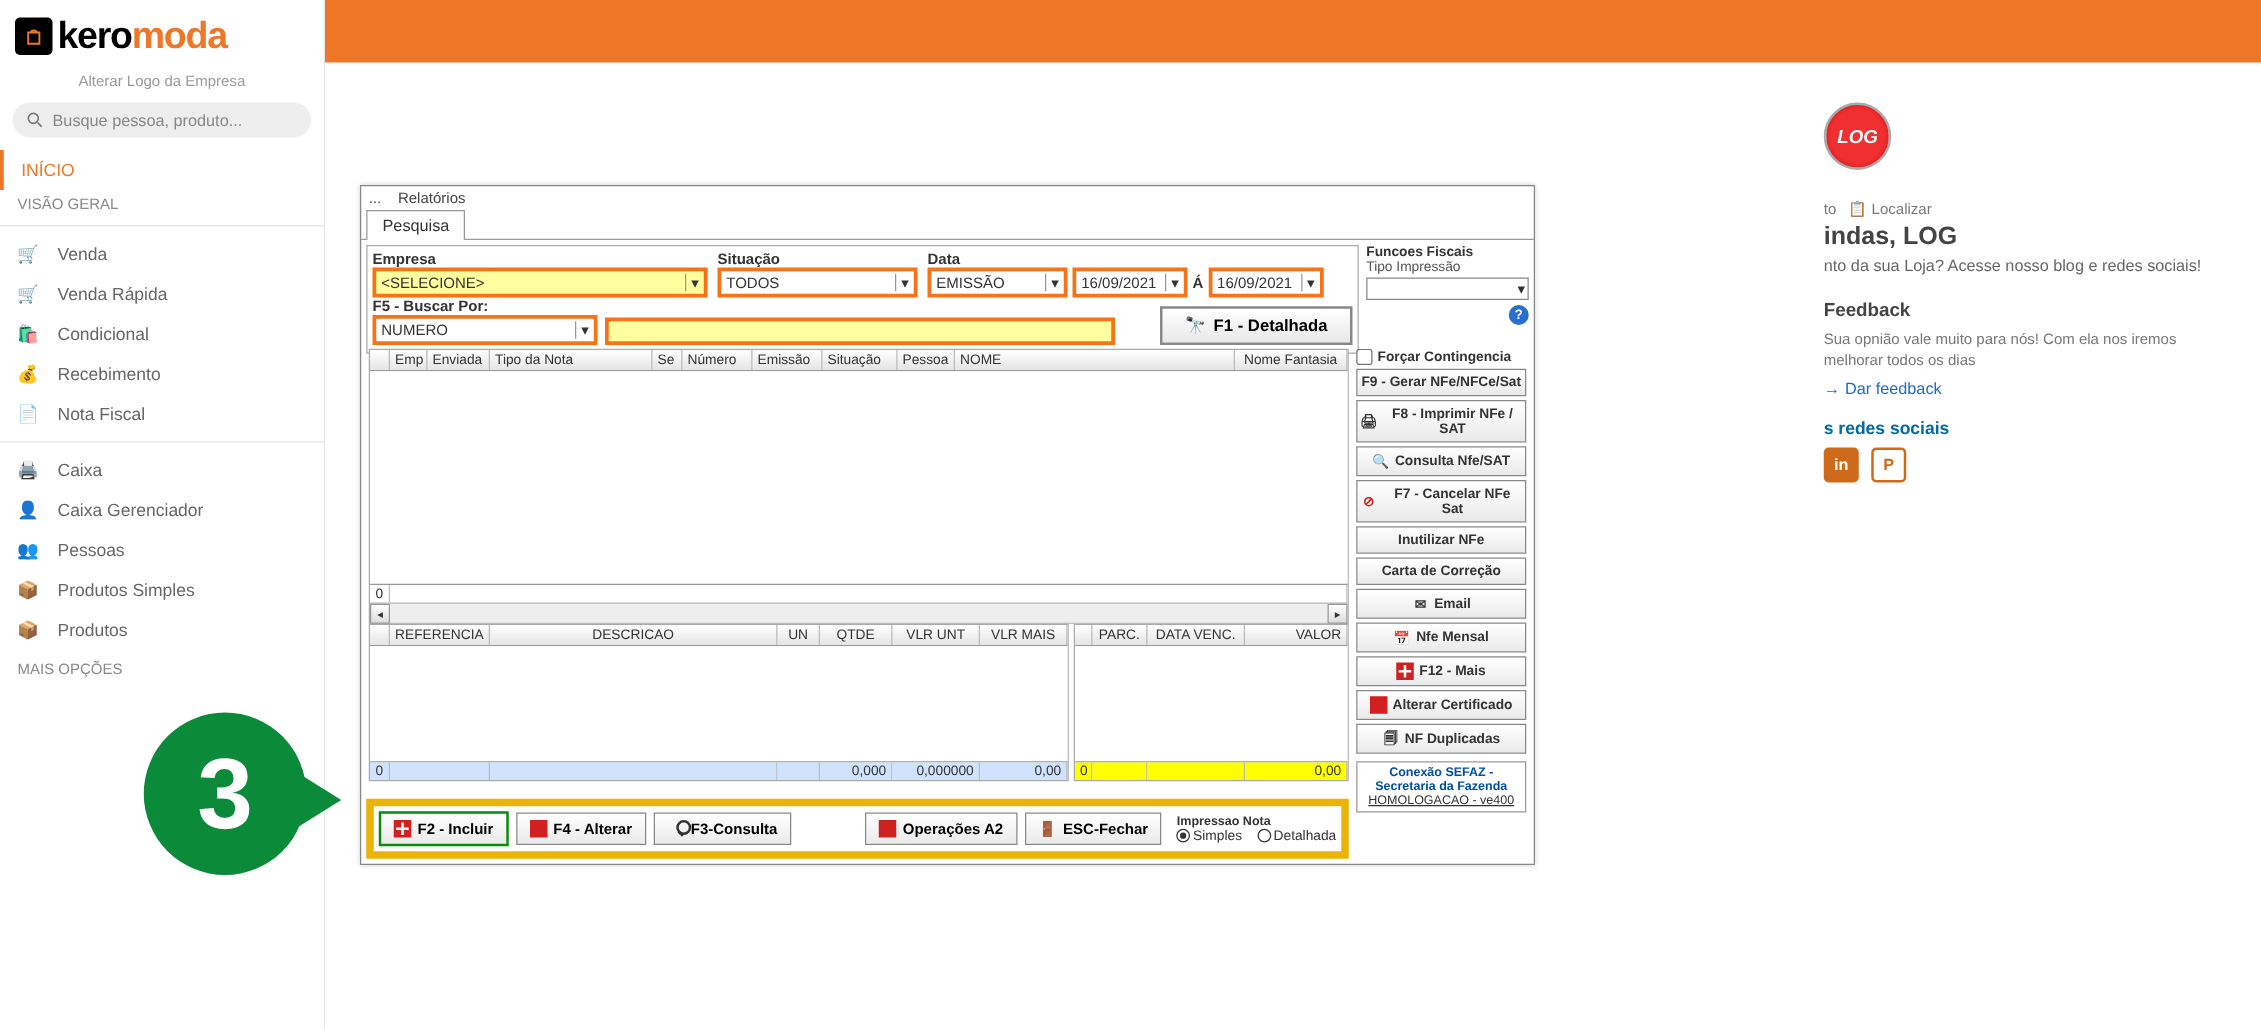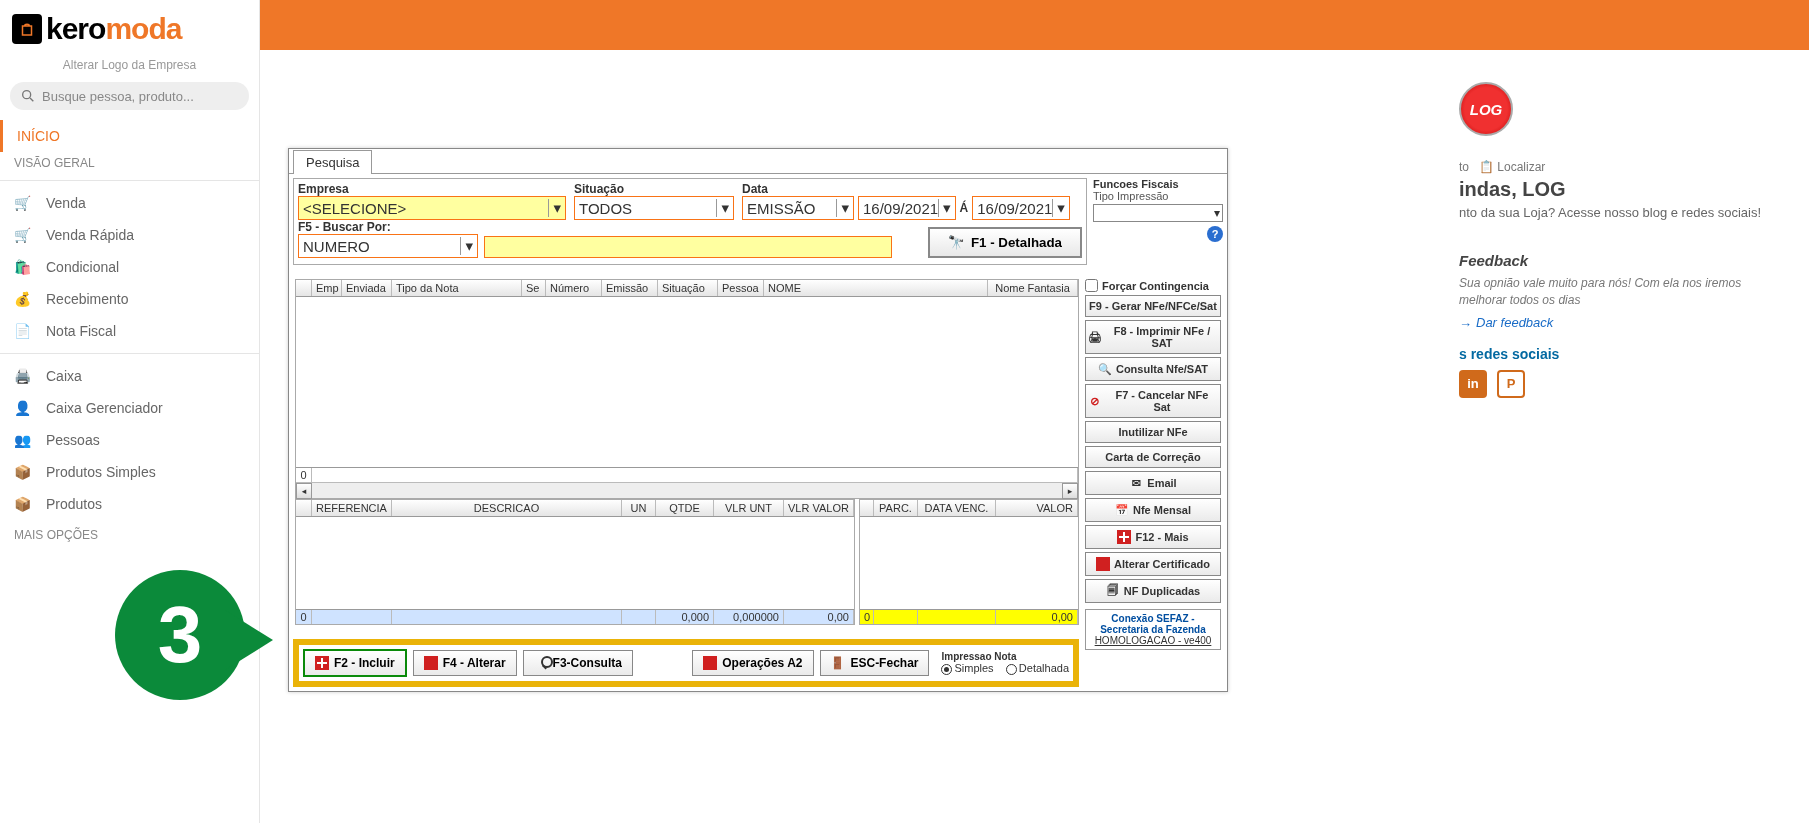--- a/index.html
+++ b/index.html
@@ -26,39 +26,39 @@
 .right-col { position:absolute; right: 40px; top: 32px; width: 310px; }
 .log-badge { width:54px; height:54px; border-radius:50%; background: radial-gradient(circle,#f03030 60%,#b00 100%); display:flex; align-items:center; justify-content:center; color:#fff; font-weight:bold; font-style:italic; font-size:15px; border:2px solid #aaa; margin-left: 0; }
 .loc-row { margin-top: 24px; color:#777; font-size:12px; display:flex; gap:10px; }
 .welcome { font-size: 20px; font-weight: bold; color:#444; margin-top: 4px; }
 .welcome-sub { color:#666; font-size:13px; margin-top: 4px; }
 .card { border:1px solid #e0e0e0; border-radius:10px; padding:16px; margin-top: 14px; background:#fff; }
 .card h3 { font-size:15px; color:#444; margin-bottom:6px; }
 .card p { font-size:13px; color:#777; line-height:1.4; }
 .card-ico { float:right; width:36px; height:36px; background:#e55; border-radius:4px; box-shadow: 6px -6px 0 #f99; }
 .card-btn { background:#333; color:#fff; border:none; border-radius:6px; padding:10px 14px; width:100%; margin-top:16px; font-size:13px; cursor:pointer; }
-.feedback-sec { margin-top: 32px; font-style: italic; }
+.feedback-sec { margin-top: 20px; }
 .feedback-sec h3 { font-size:15px; color:#444; margin-bottom:6px; }
 .feedback-sec p { font-size:12px; color:#777; line-height:1.4; }
 .feedback-link { color:#1a6cc7; font-size:13px; display:inline-flex; align-items:center; gap:4px; margin-top:6px; }
 .social-sec { margin-top: 16px; }
 .social-icons { display:flex; gap:10px; margin-top:8px; }
 .social-icons span { width:28px; height:28px; border-radius:4px; display:inline-flex; align-items:center; justify-content:center; color:#fff; font-weight:bold; }
 .win { position:absolute; left:288px; top:148px; width:940px; height:544px; background:#fff; border:1px solid #888; box-shadow: 0 0 4px rgba(0,0,0,0.2); font-size:12px; color:#333; }
 .win-title { padding:3px 6px; font-size:12px; color:#444; }
 .win-menu { padding: 2px 6px; font-size:12px; color:#444; }
 .win-menu span { margin-right:10px; }
 .tab-row { border-bottom:1px solid #999; padding-left:4px; }
 .tab { display:inline-block; border:1px solid #999; border-bottom:none; padding:4px 12px; background:#fff; font-size:13px; position:relative; top:1px; }
 .win-body { padding:4px; display:flex; }
 .filters { flex: 1; border:1px solid #aaa; padding:3px 4px 6px; }
 .row1 { display:flex; gap:8px; }
 .fcol { display:flex; flex-direction:column; }
 .fcol label { font-weight:bold; font-size:12px; }
-.fld { border:1px solid #f97316; padding:2px 4px; font-size:15px; background:#fff; display:flex; align-items:center; justify-content:space-between; }
+.fld { border:3px solid #f97316; padding:2px 4px; font-size:12px; background:#fff; display:flex; align-items:center; justify-content:space-between; }
 .fld.yellow { background:#ffffa0; }
 .fld .arr { border-left:1px solid #999; padding-left:4px; }
 .row2 { display:flex; gap:6px; margin-top:0; align-items:flex-end; }
 .btn-pesq { border:2px solid #888; background:linear-gradient(#fff,#e8e8e8); padding:6px 18px; font-weight:bold; display:flex; align-items:center; gap:6px; }
 .side-panel { width:136px; padding-left:6px; }
 .side-panel .hdr { font-weight:bold; font-size:11px; }
 .side-panel .sub { font-size:11px; color:#555; }
 .side-drop { border:1px solid #888; height:18px; margin-top:2px; display:flex; justify-content:space-between; align-items:center; padding:0 2px; }
 .help-ico { width:16px; height:16px; border-radius:50%; background:#2a6ed0; color:#fff; display:inline-flex; align-items:center; justify-content:center; font-size:11px; font-weight:bold; float:right; margin-top:4px; }
 .side-btns { width:136px; position:absolute; right:6px; top:130px; }
@@ -195,20 +195,24 @@
       <h3 style="font-size:14px;font-weight:bold;color:#0369a1;">s redes sociais</h3>
       <div class="social-icons">
         <span style="background:#d06a1b;">in</span>
         <span style="background:#fff;color:#d06a1b;border:2px solid #d06a1b;">P</span>
       </div>
     </div>
   </div>
 </div>
 
 <div class="win">
+  <div class="win-menu">
+    <span>...</span>
+    <span>Relatórios</span>
+  </div>
   <div class="tab-row"><div class="tab">Pesquisa</div></div>
 
   <div class="win-body">
     <div class="filters">
       <div class="row1">
         <div class="fcol" style="flex:0 0 268px;">
           <label>Empresa</label>
           <div class="fld yellow">
               <span>&lt;SELECIONE&gt;</span>
               <span class="arr">▾</span>
@@ -346,21 +350,21 @@
 
   <div class="subgrids">
     <div class="subgrid">
       <div class="subgrid-hdr">
         <div class="gh" style="width:16px;"></div>
         <div class="gh" style="width:80px;text-align:center;">REFERENCIA</div>
         <div class="gh" style="flex:1;text-align:center;">DESCRICAO</div>
         <div class="gh" style="width:34px;text-align:center;">UN</div>
         <div class="gh" style="width:58px;text-align:center;">QTDE</div>
         <div class="gh" style="width:70px;text-align:center;">VLR UNT</div>
-        <div class="gh" style="width:70px;text-align:center;">VLR VALOR</div>
+        <div class="gh" style="width:70px;text-align:center;">VLR MAIS</div>
       </div>
       <div class="subgrid-body"></div>
       <div class="subgrid-foot">
         <div class="gf sf-blue" style="width:16px;text-align:center;">0</div>
         <div class="gf sf-blue" style="width:80px;"></div>
         <div class="gf sf-blue" style="flex:1;"></div>
         <div class="gf sf-blue" style="width:34px;"></div>
         <div class="gf sf-blue" style="width:58px;">0,000</div>
         <div class="gf sf-blue" style="width:70px;">0,000000</div>
         <div class="gf sf-blue" style="width:70px;">0,00</div>

